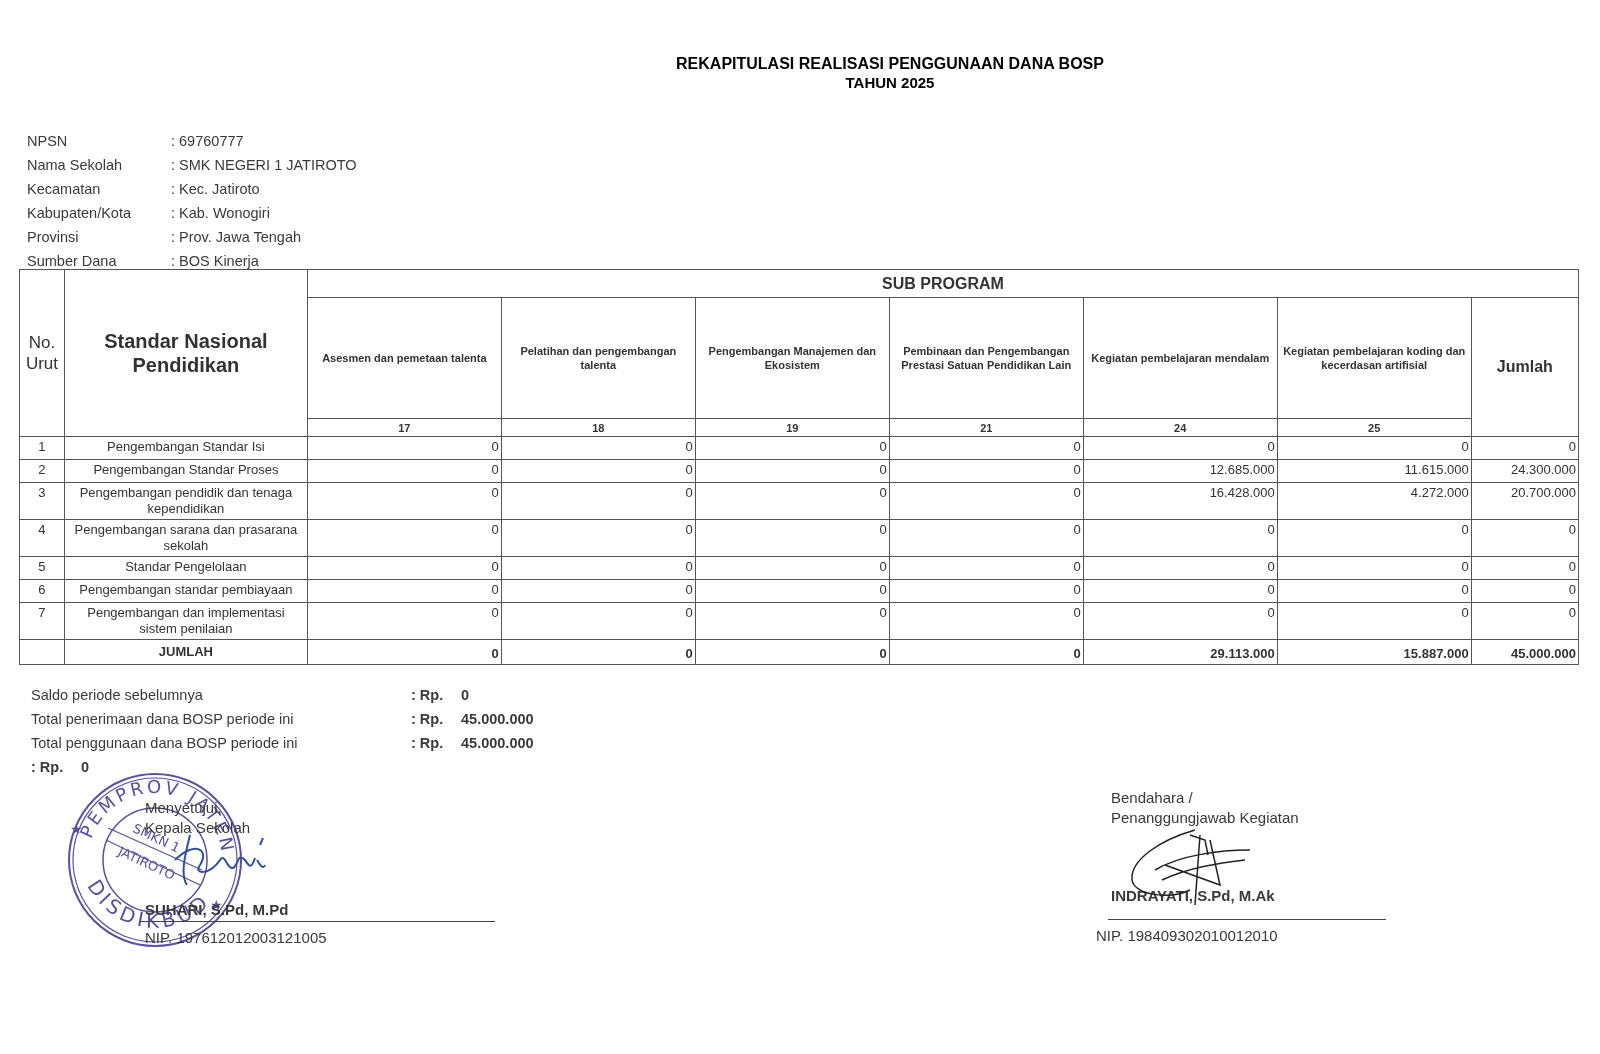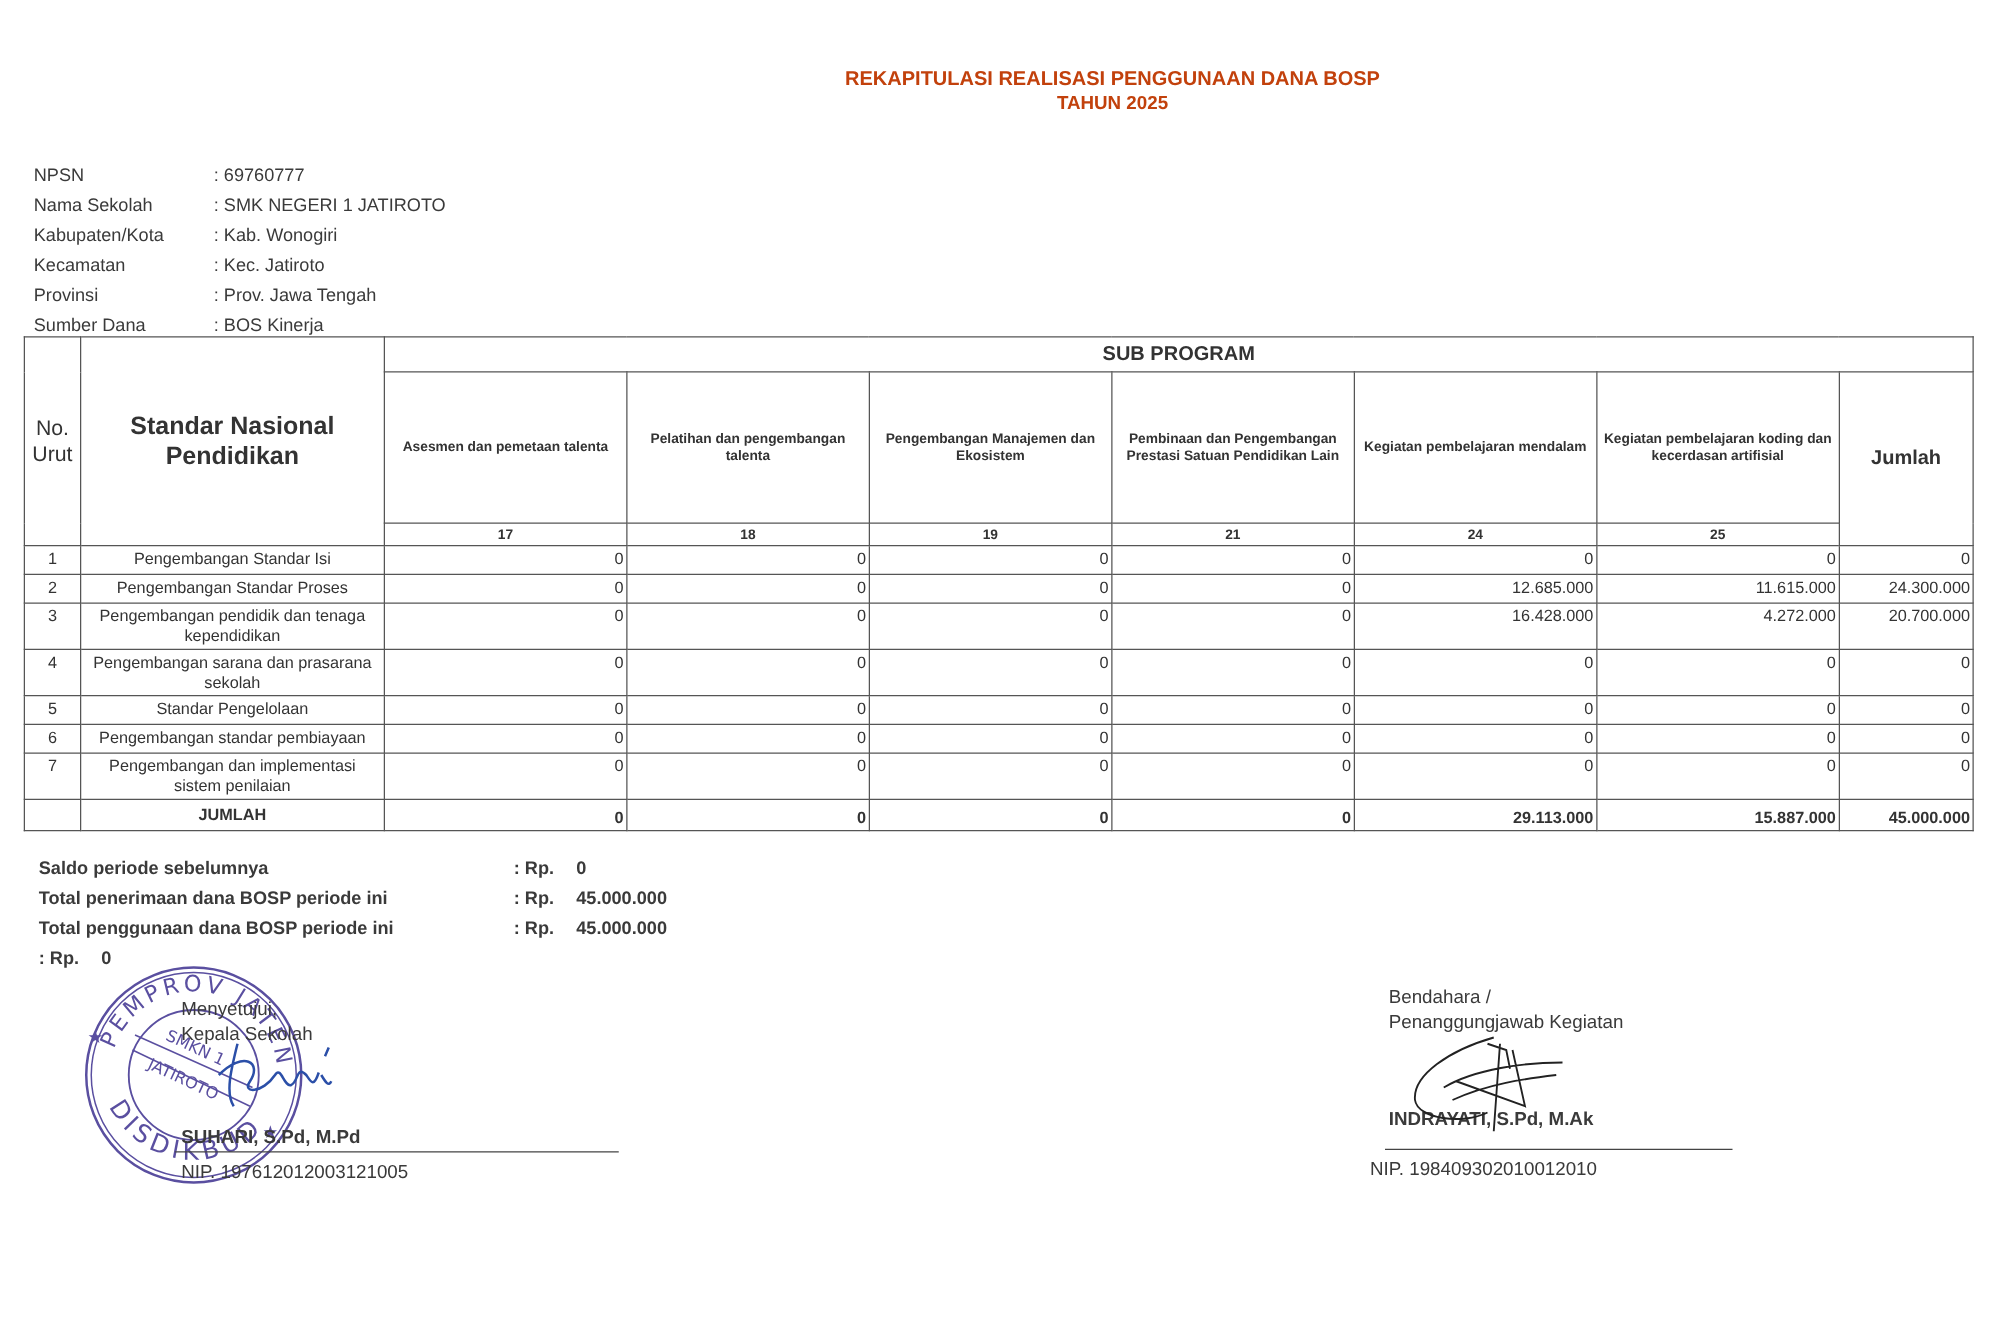--- a/index.html
+++ b/index.html
@@ -1,19 +1,19 @@
 <!DOCTYPE html>
 <html><head>
   <meta charset="utf-8">
   <style>
     * { box-sizing: border-box; margin: 0; padding: 0; }
     html, body { width: 1600px; height: 1054px; background: #ffffff; overflow: hidden; }
     body { font-family: "Liberation Sans", sans-serif; color: #3a3a3a; position: relative; }
 
-    .title-block { position: absolute; left: 0; top: 54px; width: 1600px; text-align: center; font-weight: bold; color: #c2410c; }
+    .title-block { position: absolute; left: 0; top: 54px; width: 1600px; text-align: center; font-weight: bold; color: #000000; }
     .title-block .t1 { font-size: 16px; line-height: 19px; margin-left: 180px; }
     .title-block .t2 { font-size: 15px; line-height: 19px; margin-left: 180px; }
     .title-block .t3 { font-size: 15px; line-height: 19px; margin-left: 180px; }
 
     .info { position: absolute; left: 27px; top: 129px; font-size: 14.5px; line-height: 24px; }
     .info .row { display: flex; }
     .info .lbl { width: 144px; }
     .info .val { }
 
     table.rekap { position: absolute; left: 19px; top: 269px; width: 1560px; border-collapse: collapse; table-layout: fixed; font-size: 13px; color: #333; }
@@ -27,21 +27,21 @@
     td.no { text-align: center; vertical-align: top; font-size: 13px; padding-top: 2px; }
     td.name { text-align: center; vertical-align: top; padding: 2px 3px; font-size: 13px; line-height: 16px; }
     td.num { text-align: right; vertical-align: top; padding: 2px 2px 0 2px; font-size: 13px; }
     tr.r1 { height: 23px; }
     tr.r2 { height: 33px; }
     tr.total td { font-weight: bold; height: 25px; vertical-align: middle; }
     tr.total td.name { text-align: center; }
 
     .summary { position: absolute; left: 31px; top: 683px; font-size: 14.5px; line-height: 24px; }
     .summary .row { display: flex; }
-    .summary .lbl { width: 380px; font-weight: bold; }
+    .summary .lbl { width: 380px; }
     .summary .sep { width: 50px; font-weight: bold; }
     .summary .val { font-weight: bold; }
 
     .sign-left { position: absolute; left: 145px; top: 798px; font-size: 15px; line-height: 20px; }
     .sign-left .name, .sign-right .name { font-weight: bold; font-size: 15px; }
     .line-left { position: absolute; left: 140px; top: 921px; width: 355px; border-top: 1px solid #444; }
     .nip-left { position: absolute; left: 145px; top: 929px; font-size: 15px; }
 
     .sign-right { position: absolute; left: 1111px; top: 788px; font-size: 15px; line-height: 20px; }
     .line-right { position: absolute; left: 1108px; top: 919px; width: 278px; border-top: 1px solid #444; }
@@ -61,26 +61,26 @@
 <div class="info">
   <div class="row">
       <span class="lbl">NPSN</span>
       <span class="val">: 69760777</span>
     </div>
   <div class="row">
       <span class="lbl">Nama Sekolah</span>
       <span class="val">: SMK NEGERI 1 JATIROTO</span>
     </div>
   <div class="row">
+      <span class="lbl">Kecamatan</span>
+      <span class="val">: Kec. Jatiroto</span>
+    </div>
+  <div class="row">
       <span class="lbl">Kabupaten/Kota</span>
       <span class="val">: Kab. Wonogiri</span>
-    </div>
-  <div class="row">
-      <span class="lbl">Kecamatan</span>
-      <span class="val">: Kec. Jatiroto</span>
     </div>
   <div class="row">
       <span class="lbl">Provinsi</span>
       <span class="val">: Prov. Jawa Tengah</span>
     </div>
   <div class="row">
       <span class="lbl">Sumber Dana</span>
       <span class="val">: BOS Kinerja</span>
     </div>
 </div>

